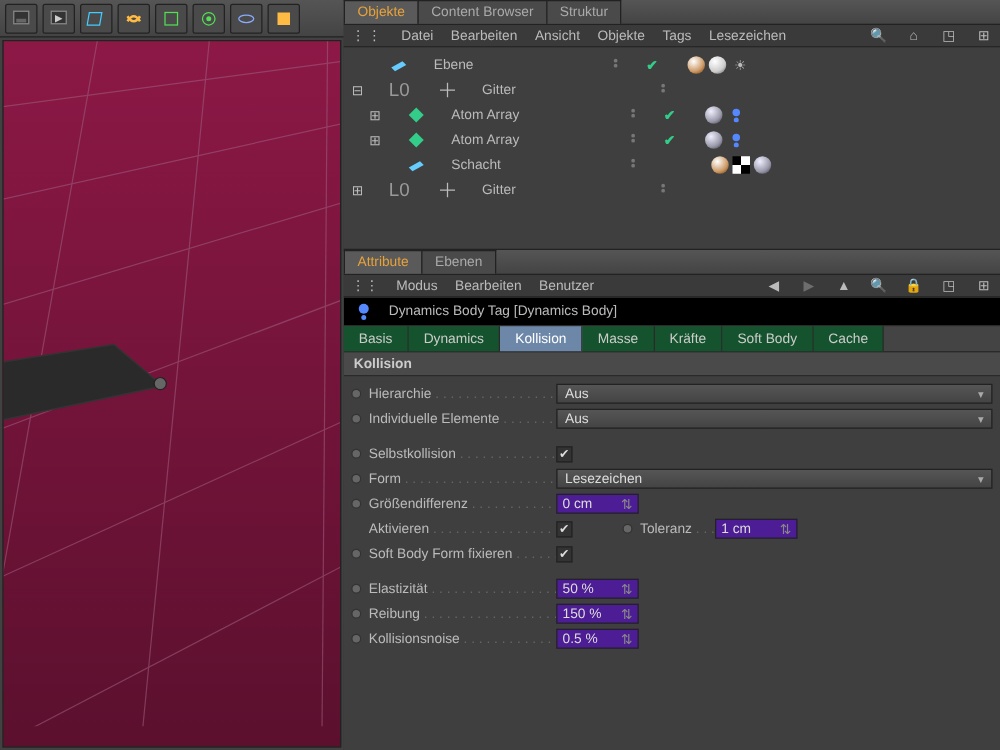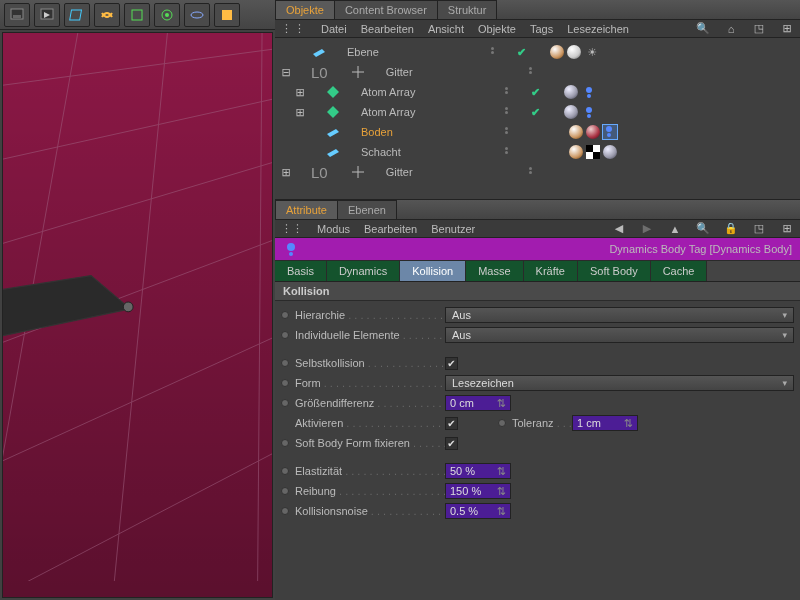--- a/index.html
+++ b/index.html
@@ -36,21 +36,21 @@
   .tagrow { display: flex; align-items: center; gap: 3px; margin-left: 4px; }
   .ball { width: 14px; height: 14px; border-radius: 50%; }
   .sq { width: 14px; height: 14px; }
   .sq.sel { outline: 1px solid #6af; background: #445a7a; }
 
   .attr-tabs { display: flex; background: linear-gradient(#555,#444); height: 20px; align-items: flex-end; border-bottom: 1px solid #222; }
   .attr-menubar { height: 18px; display: flex; align-items: center; gap: 14px; padding: 0 6px; background: #3a3a3a; border-bottom: 1px solid #222; }
   .attr-menubar .sp { flex: 1; }
 
   .attr-body { flex: 1; background: #3f3f3f; overflow: hidden; }
-  .headline { display: flex; align-items: center; gap: 12px; padding: 4px 8px; background: #a21caf; border-bottom: 1px solid #2a2a2a; justify-content: space-between; }
+  .headline { display: flex; align-items: center; gap: 12px; padding: 4px 8px; background: #000000; border-bottom: 1px solid #2a2a2a; }
   .subtabs { display: flex; background: #444; border-bottom: 1px solid #222; }
   .subtab { padding: 4px 12px; background: #14532d; color: #ccc; border-right: 1px solid #2a2a2a; }
   .subtab.active { background: #6c87a8; color: #fff; }
   .section-title { background: #4a4a4a; padding: 3px 8px; font-weight: bold; color: #ccc; border-bottom: 1px solid #2a2a2a; }
   .form { padding: 4px 6px; }
   .frow { display: flex; align-items: center; height: 20px; }
   .bullet { width: 8px; height: 8px; border-radius: 50%; background: #666; border: 1px solid #333; margin-right: 6px; }
   .lbl { width: 150px; color: #bbb; white-space: nowrap; overflow: hidden; }
   .lbl::after { content: " . . . . . . . . . . . . . . . . . . . . . ."; color: #666; }
   .lbl.short { width: 60px; }
@@ -236,42 +236,20 @@
             </span>
         </span>
       </div>
       <div class="row indent1">
         <span class="expander"></span>
         <span class="iconbox">
             <svg width="14" height="12">
               <polygon points="1,8 10,3 13,6 4,11" fill="#6cf"></polygon>
             </svg>
           </span>
-        <span class="name sel">Boden</span>
-        <span class="dotsA">
-            <i></i>
-            <i></i>
-          </span>
-        <span style="width:14px"></span>
-        <span class="tagrow">
-          <span class="ball" style="background:radial-gradient(circle at 35% 30%,#fff,#c96 60%,#630)"></span>
-          <span class="ball" style="background:radial-gradient(circle at 35% 30%,#ecc,#a34 60%,#401)"></span>
-          <span class="sq sel"><svg width="12" height="12">
-                <circle cx="6" cy="4" r="3" fill="#58f"></circle>
-                <circle cx="6" cy="10" r="2" fill="#58f"></circle>
-              </svg></span>
-        </span>
-      </div>
-      <div class="row indent1">
-        <span class="expander"></span>
-        <span class="iconbox">
-            <svg width="14" height="12">
-              <polygon points="1,8 10,3 13,6 4,11" fill="#6cf"></polygon>
-            </svg>
-          </span>
         <span class="name">Schacht</span>
         <span class="dotsA">
             <i></i>
             <i></i>
           </span>
         <span style="width:14px"></span>
         <span class="tagrow">
           <span class="ball" style="background:radial-gradient(circle at 35% 30%,#fff,#c96 60%,#630)"></span>
           <span class="sq" style="background:repeating-conic-gradient(#fff 0 25%,#000 0 50%)"></span>
           <span class="ball" style="background:radial-gradient(circle at 35% 30%,#eef,#99a 60%,#334)"></span>

